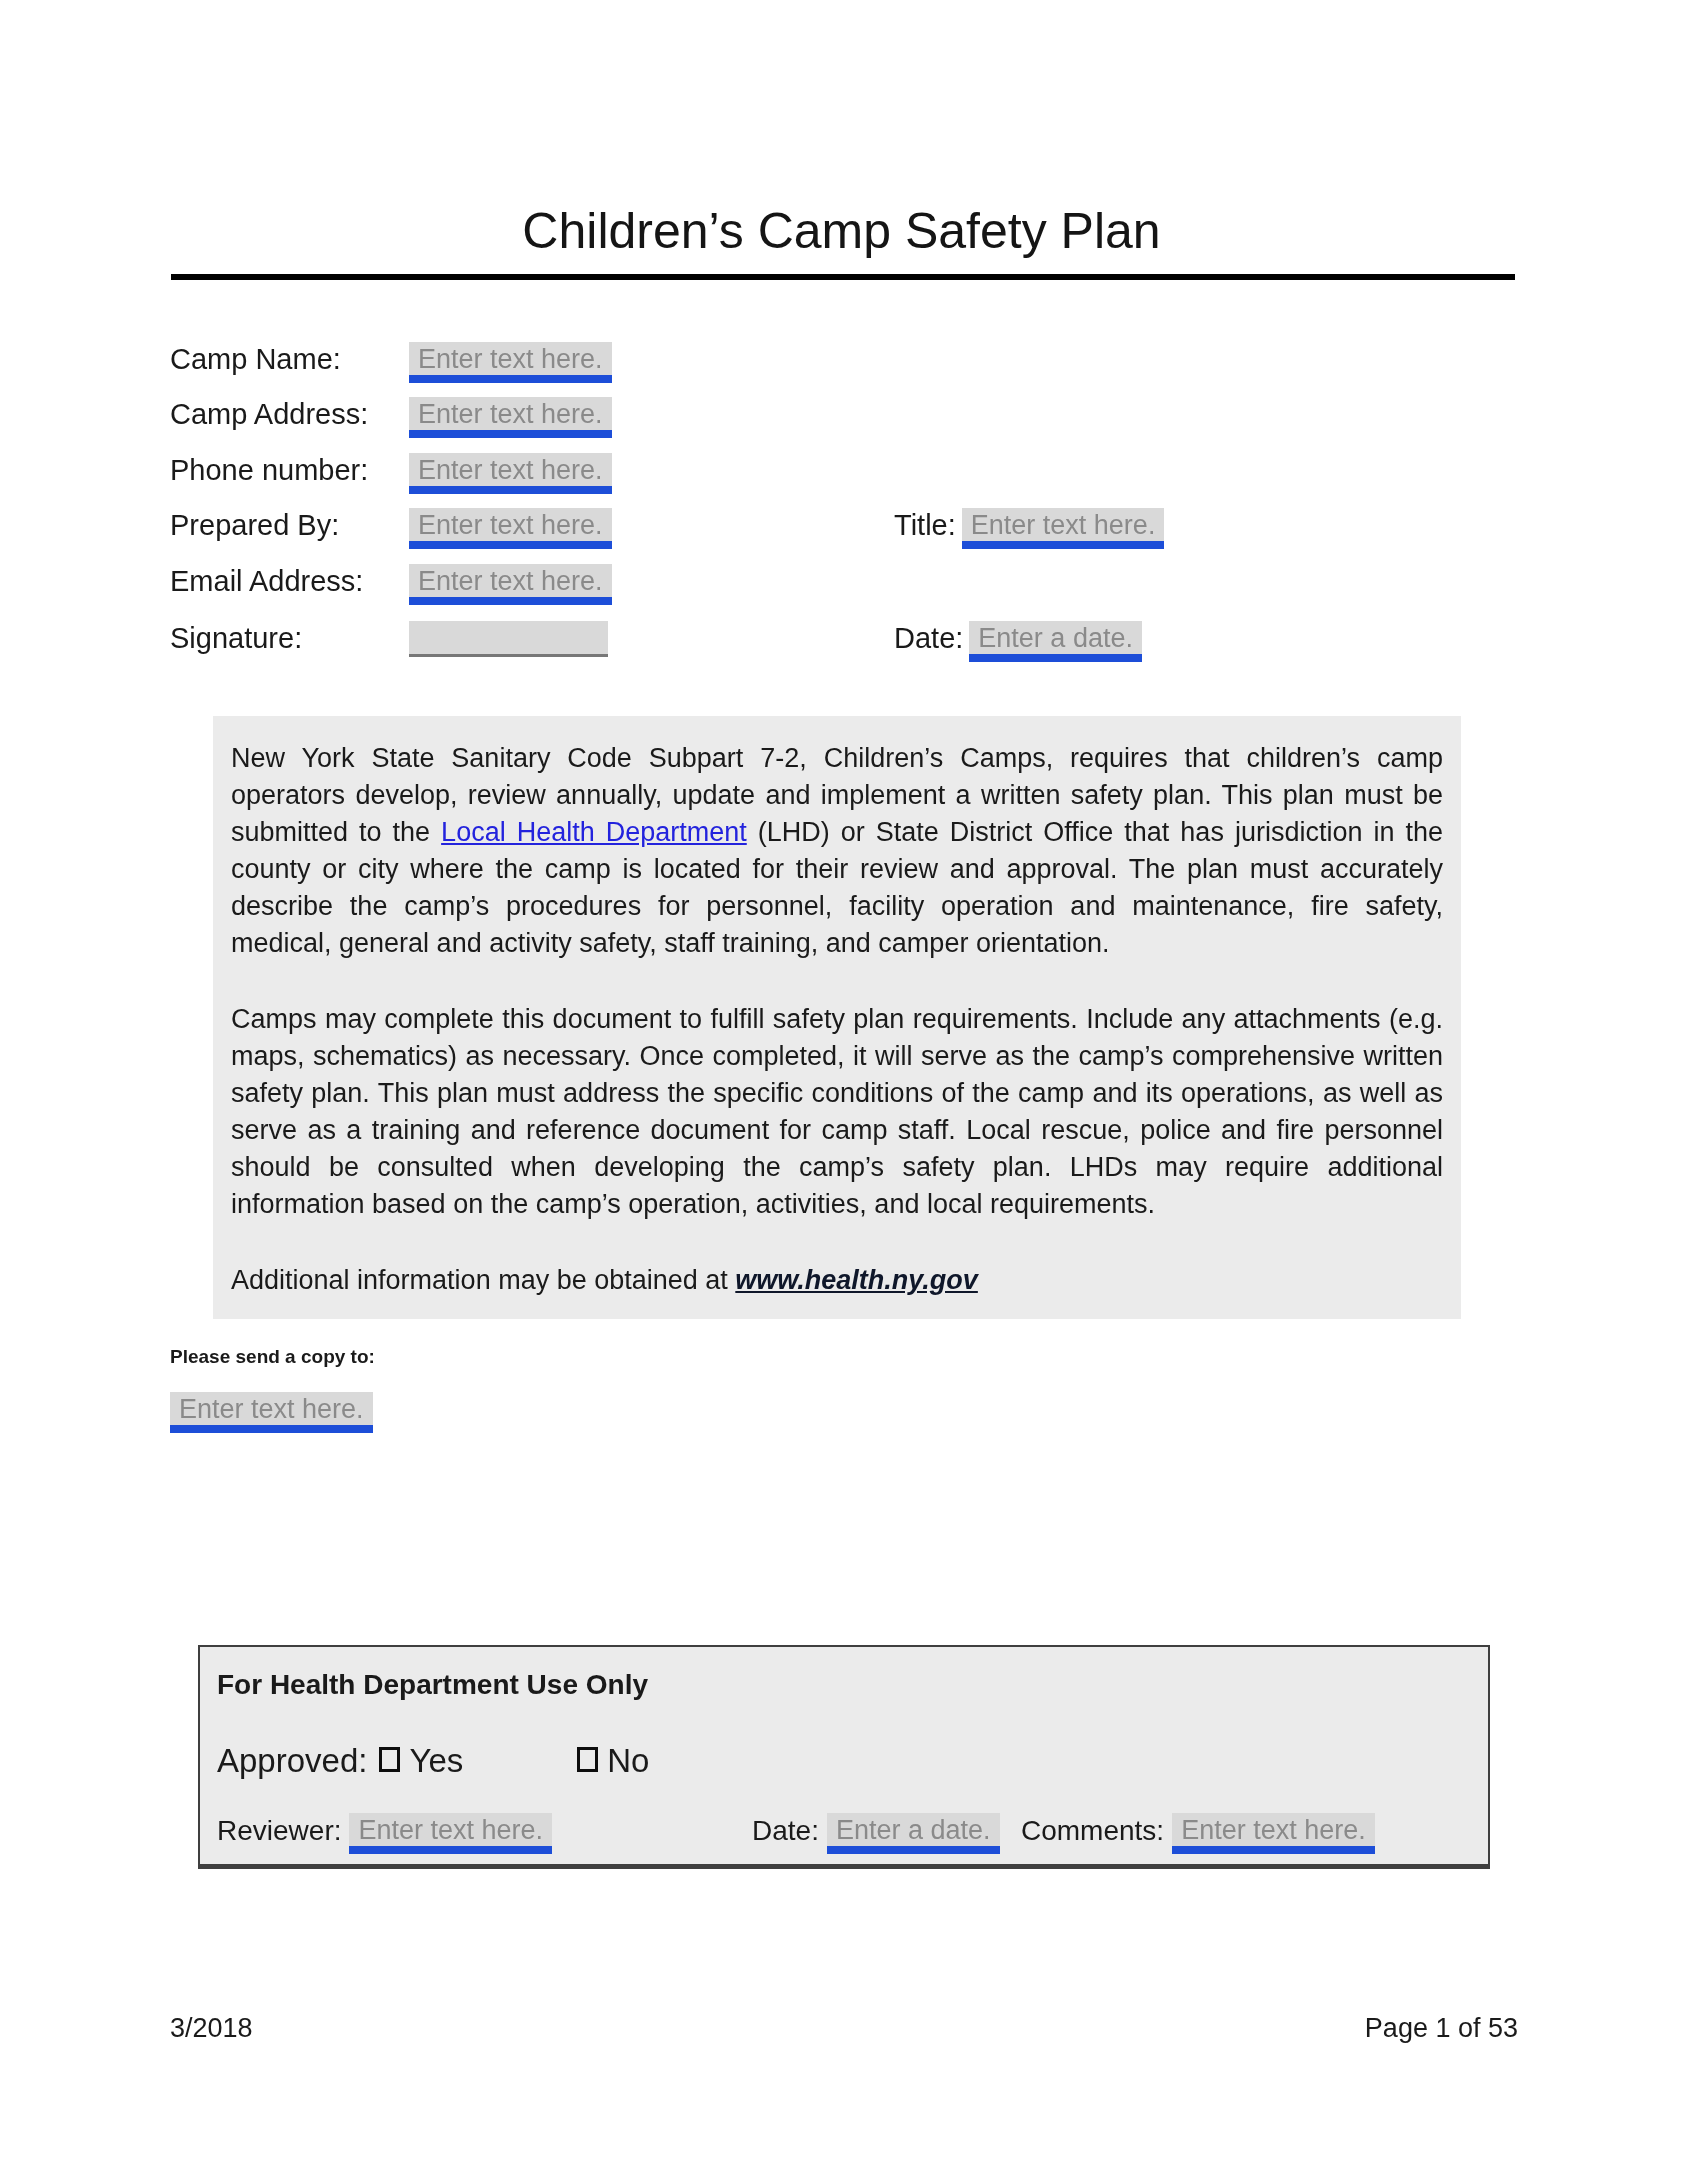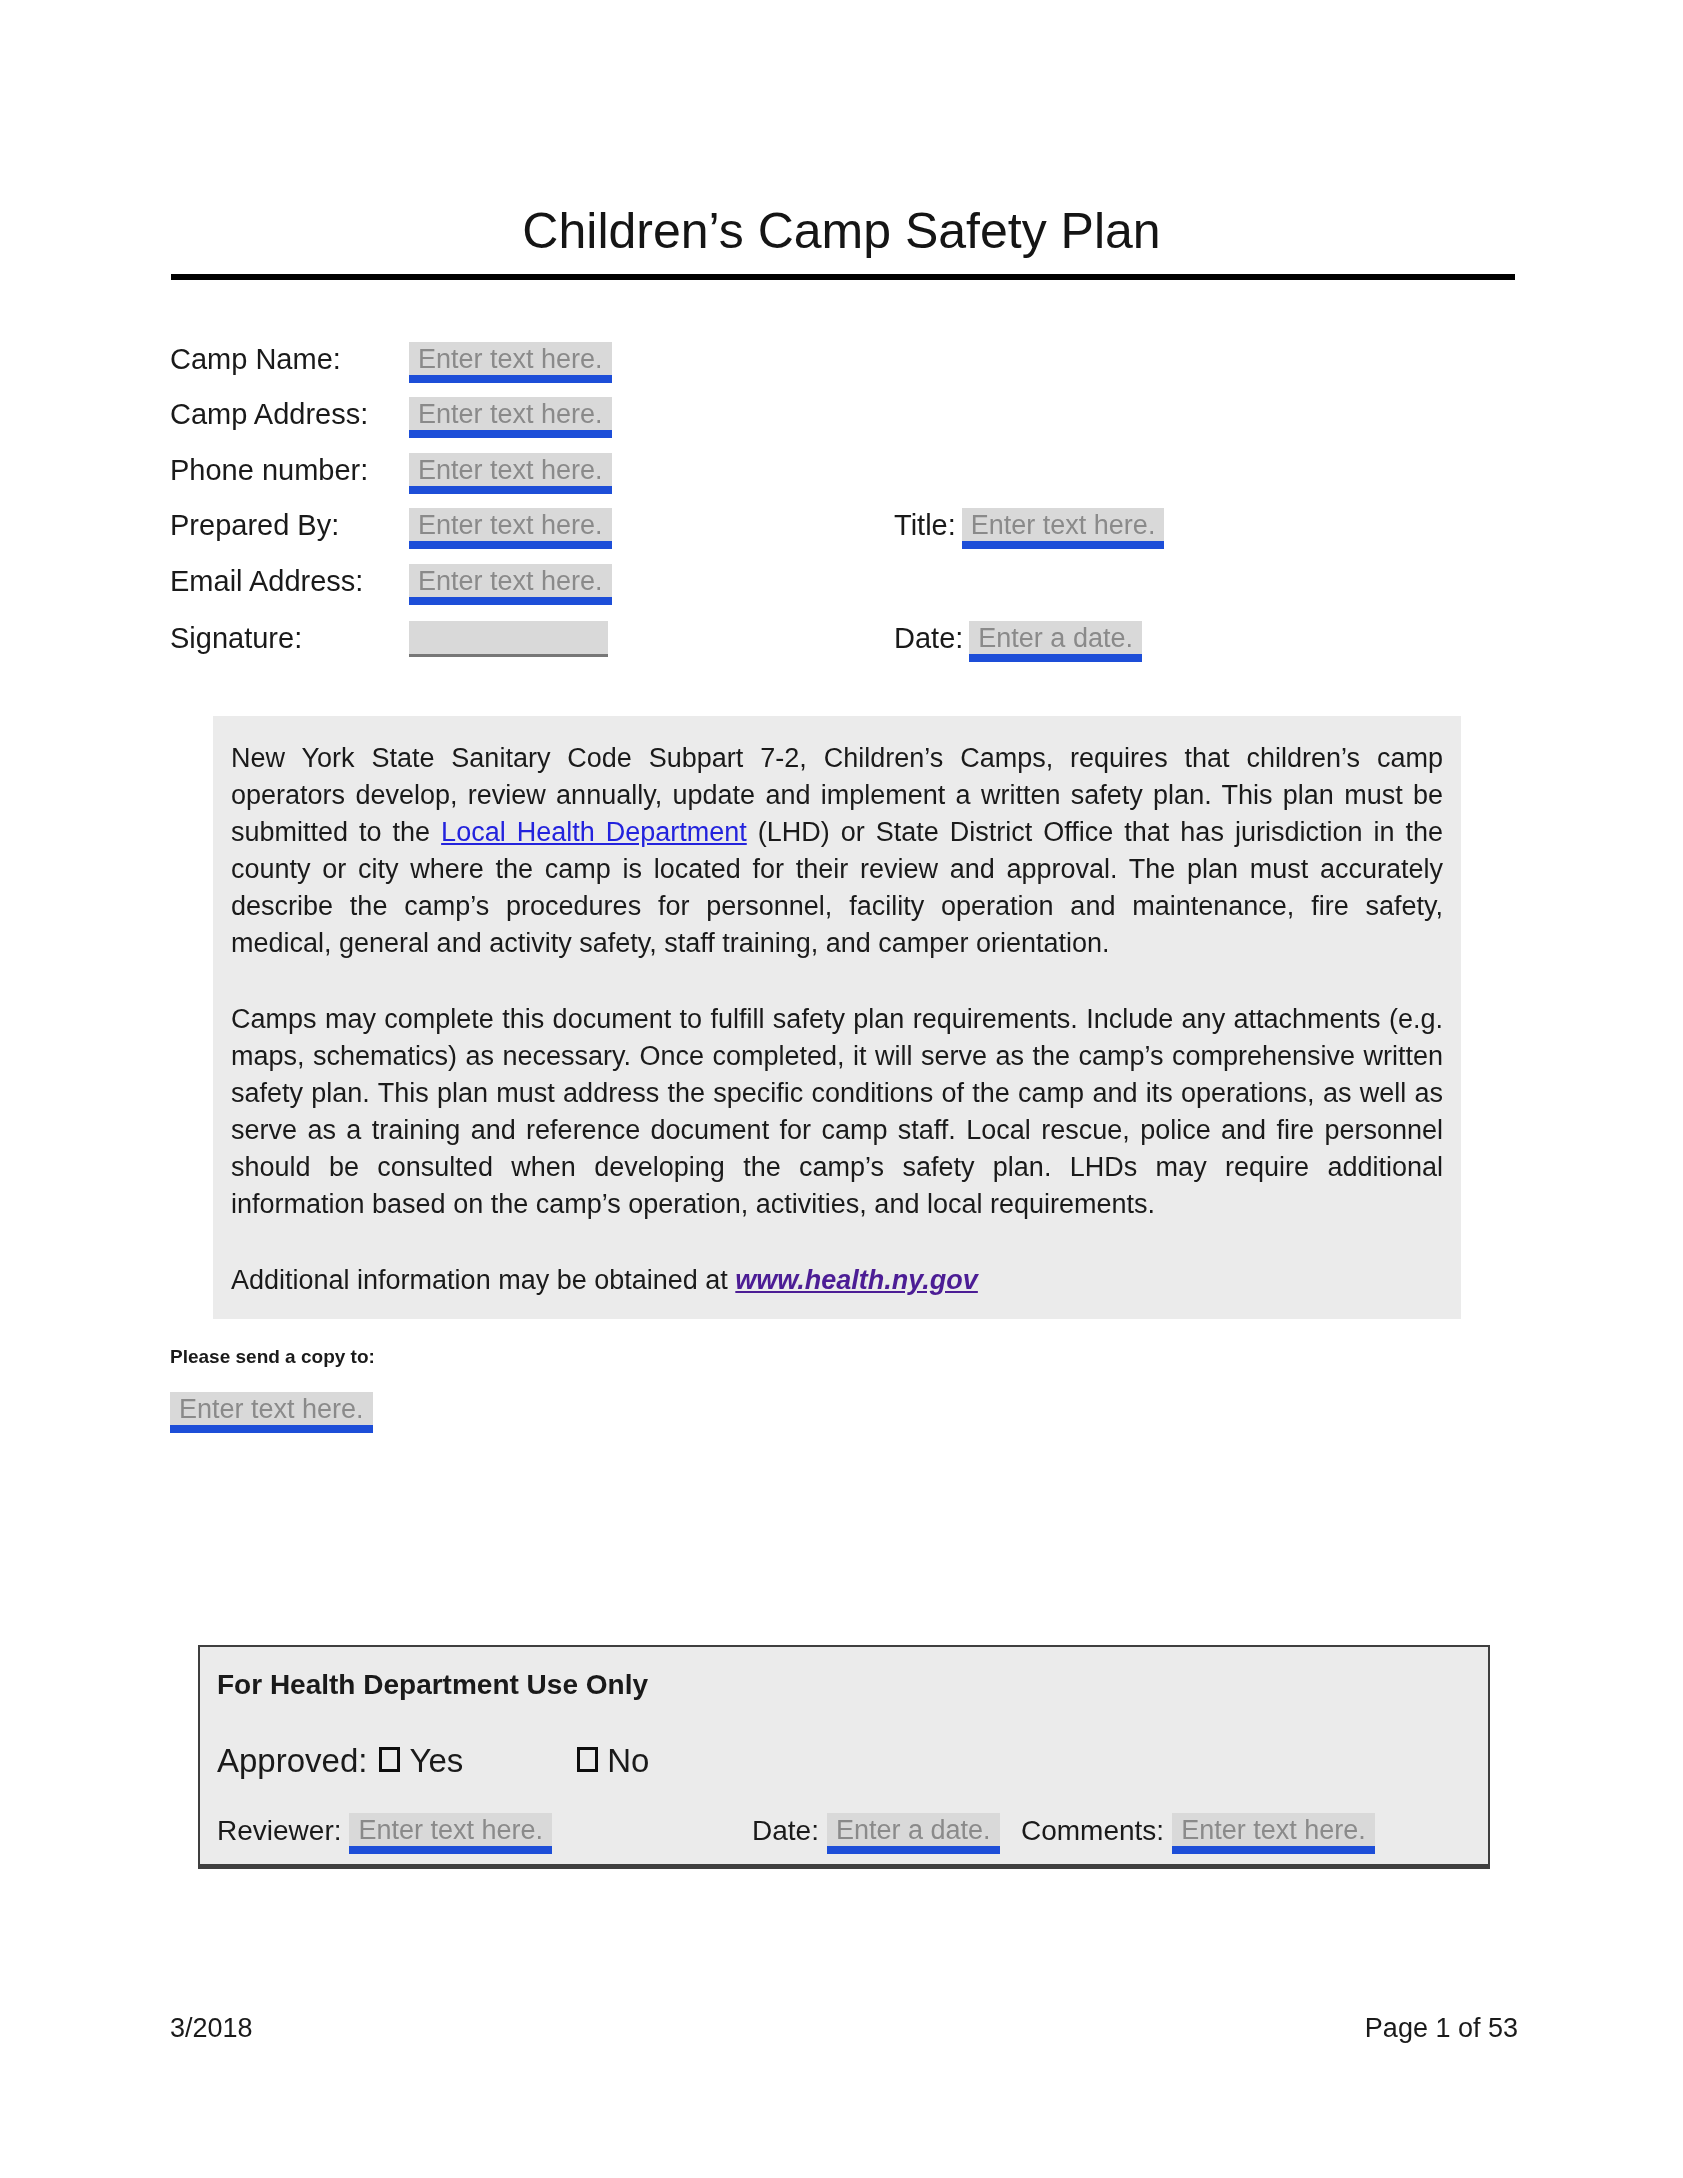--- a/index.html
+++ b/index.html
@@ -81,21 +81,21 @@
     color: #1a1a1a;
   }
   .info-box p + p { margin-top: 39px; }
   .info-box p.last { text-align: left; }
   .link-plain {
     color: #2323dd;
     text-decoration: underline;
     cursor: pointer;
   }
   .link-bold {
-    color: #4c1d95;
+    color: #0f172a;
     text-decoration: underline;
     font-weight: bold;
     font-style: italic;
     cursor: pointer;
   }
 
   
   .send-copy-label {
     position: absolute;
     top: 1346px; left: 170px;

